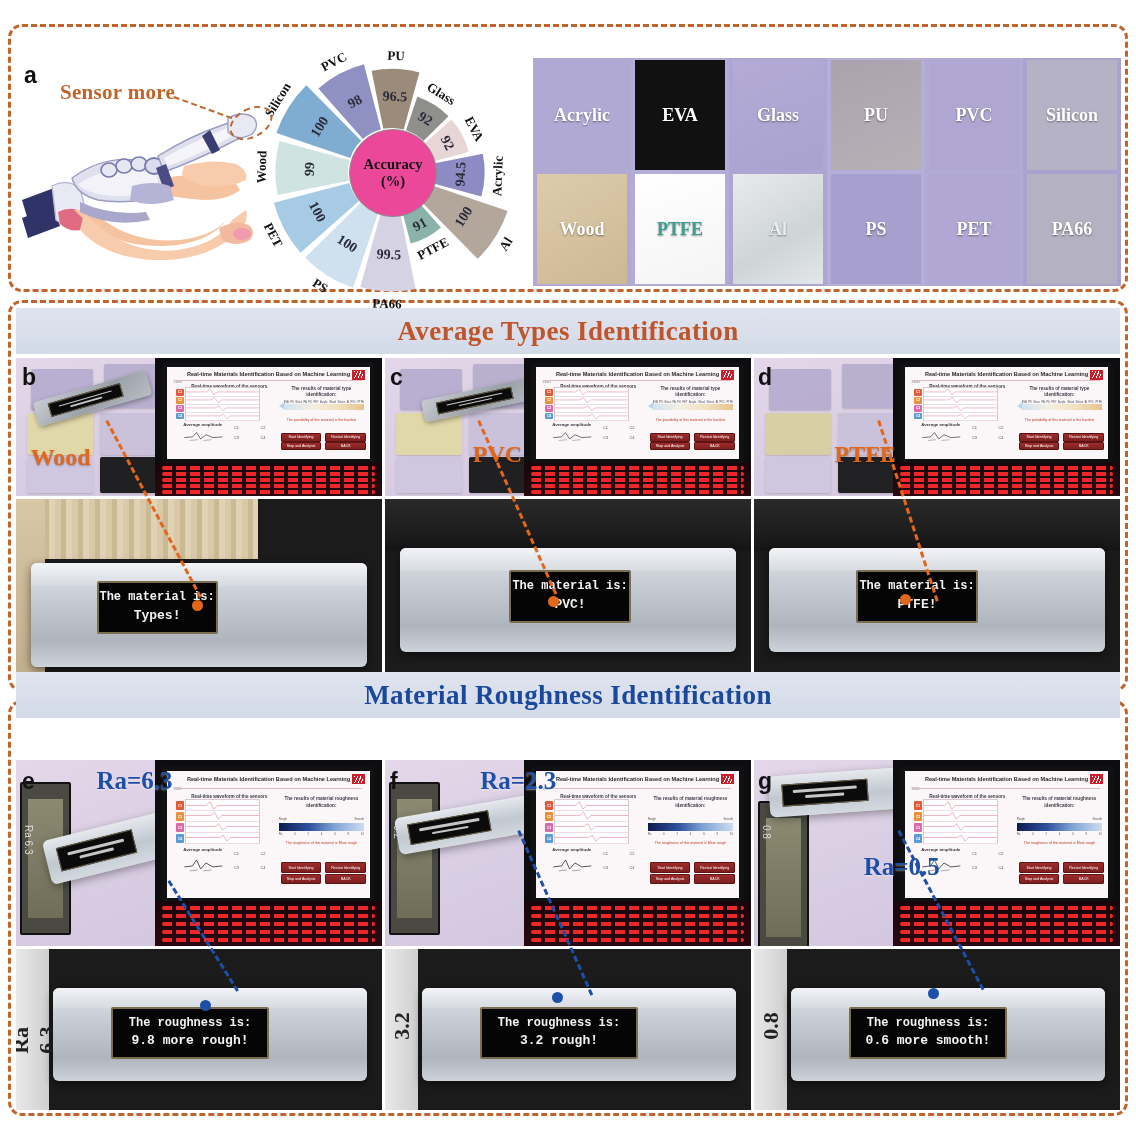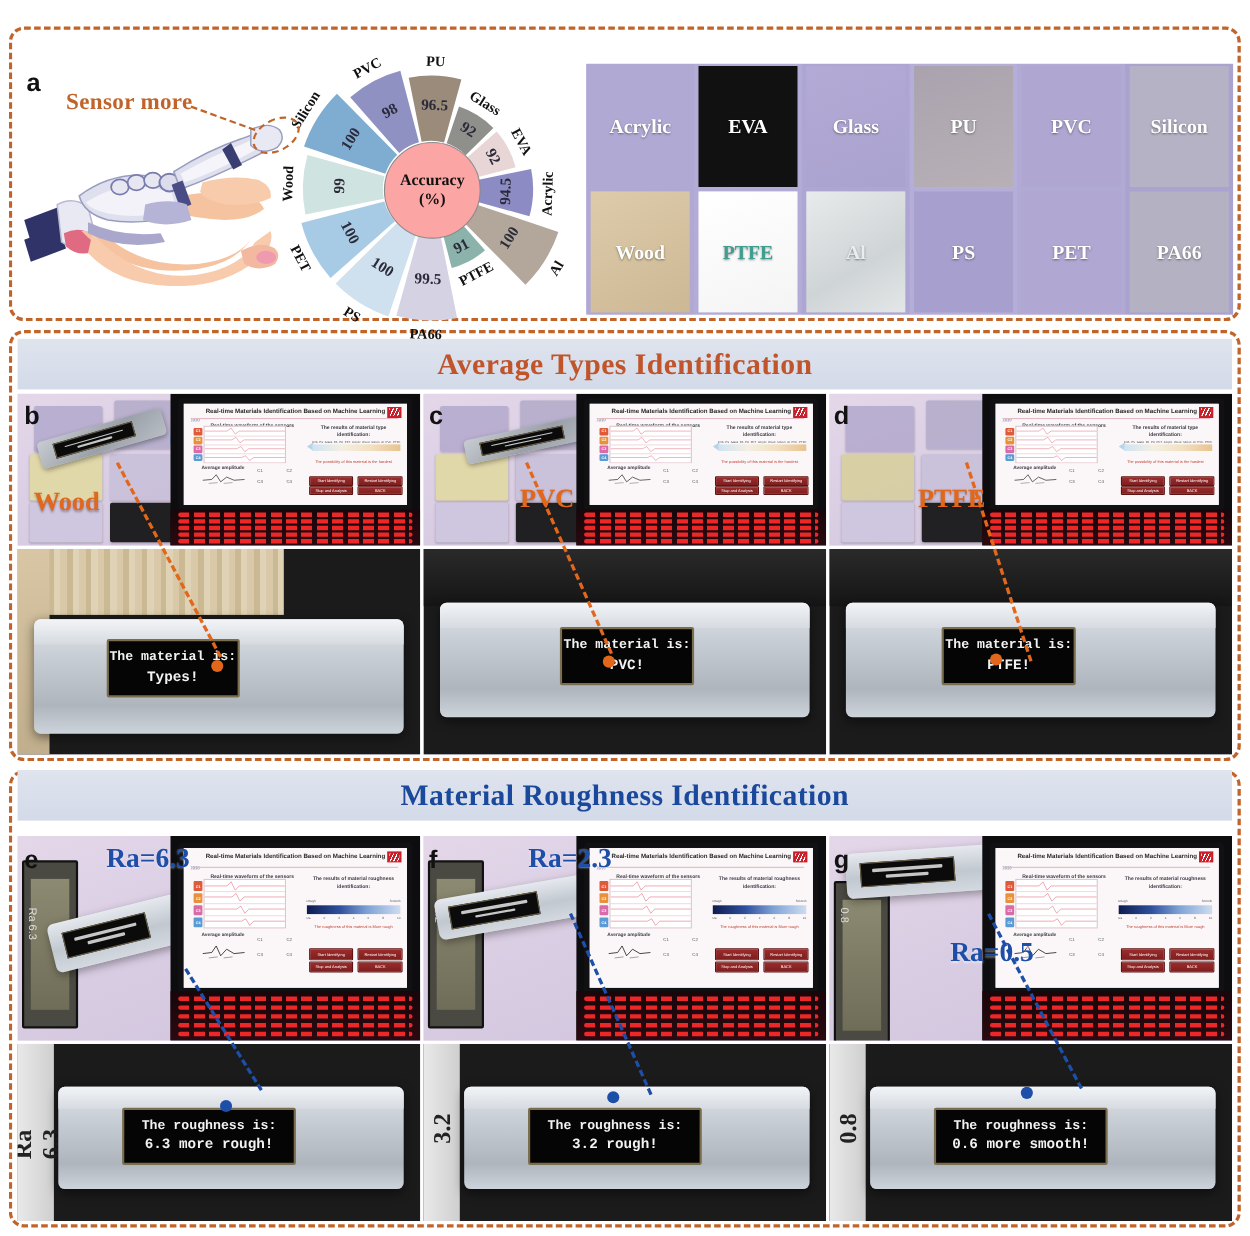--- a/index.html
+++ b/index.html
@@ -12,37 +12,37 @@
 
   .panel-letter{position:absolute;font-family:"Liberation Sans",sans-serif;font-weight:bold;font-size:23px;color:#111;z-index:40;}
 
   
   #robot-hand{position:absolute;left:14px;top:60px;width:250px;height:200px;}
   .sensor-array-label{position:absolute;left:60px;top:80px;font-size:21px;font-weight:bold;color:#c0642a;letter-spacing:.3px;z-index:30;}
   .sensor-callout{position:absolute;left:174px;top:96px;width:62px;height:34px;border-top:2.5px dashed #c0642a;transform:rotate(20deg);transform-origin:left top;z-index:29;}
   .sensor-ellipse{position:absolute;left:228px;top:108px;width:42px;height:26px;border:2.5px dashed #c0642a;border-radius:50%;transform:rotate(-28deg);z-index:29;}
 
   #radial{position:absolute;left:258px;top:52px;width:268px;height:240px;}
-  .hub{position:absolute;left:50%;top:50%;width:86px;height:86px;margin-left:-43px;margin-top:-43px;border-radius:50%;background:#fca5a5;border:1.6px solid #8b8b8b;z-index:12;display:flex;flex-direction:column;align-items:center;justify-content:center;}
+  .hub{position:absolute;left:50%;top:50%;width:86px;height:86px;margin-left:-43px;margin-top:-43px;border-radius:50%;background:#ec4899;border:1.6px solid #8b8b8b;z-index:12;display:flex;flex-direction:column;align-items:center;justify-content:center;}
   .hub span{font-size:14.5px;font-weight:bold;color:#111;line-height:1.15;font-family:"Liberation Serif",serif;}
   .seg-val{position:absolute;font-size:14px;font-weight:bold;color:#2b2b3a;z-index:14;white-space:nowrap;}
   .seg-name{position:absolute;font-size:13px;font-weight:bold;color:#111;z-index:14;white-space:nowrap;}
 
   
   #swatches{position:absolute;left:533px;top:58px;width:588px;height:228px;display:grid;grid-template-columns:repeat(6,1fr);grid-template-rows:1fr 1fr;background:#b0a9d4;overflow:hidden;}
   .swatch{position:relative;display:flex;align-items:center;justify-content:center;}
   .swatch span{font-size:18px;font-weight:bold;color:#fff;text-shadow:0 1px 2px rgba(0,0,0,.45);font-family:"Liberation Serif",serif;}
   .sw-inner{position:absolute;left:4%;top:2%;width:92%;height:96%;}
 
   
   .banner{position:absolute;left:16px;width:1104px;height:46px;background:linear-gradient(180deg,#dfe4ee 0%,#d3dae8 100%);display:flex;align-items:center;justify-content:center;}
   .banner span{font-size:27px;font-weight:bold;font-family:"Liberation Serif",serif;letter-spacing:.4px;}
   #banner-types{top:308px;}
   #banner-types span{color:#c0542a;}
-  #banner-rough{top:700px;}
+  #banner-rough{top:672px;}
   #banner-rough span{color:#19489c;}
 
   
   .photo-grid{position:absolute;display:grid;gap:3px;background:#fff;}
   #grid-types{left:16px;top:358px;width:1104px;height:328px;grid-template-columns:1fr 1fr 1fr;grid-template-rows:138px 187px;}
   #grid-rough{left:16px;top:760px;width:1104px;height:350px;grid-template-columns:1fr 1fr 1fr;grid-template-rows:186px 161px;}
   .cell{position:relative;overflow:hidden;background:#ded4e6;}
 
   
   .bench{position:absolute;inset:0;background:linear-gradient(160deg,#e4d7e9 0%,#d9cde3 45%,#cfc2dc 100%);}
@@ -866,21 +866,21 @@
     <div class="cell">
       <div class="closeup">
         <div class="ruler">
           <b>Ra 6.3</b>
         </div>
         <div class="probe" style="left: 10%; width: 86%; top: 24%; height: 58%;">
           <div class="probe-bevel"></div>
         </div>
         <div class="oled" style="left: 26%; top: 36%; width: 42%; height: 30%;">
           <span class="l1">The roughness is:</span>
-          <span class="l2">6.3  more rough!</span>
+          <span class="l2">9.8  more rough!</span>
         </div>
       </div>
     </div>
     <div class="cell">
       <div class="closeup">
         <div class="ruler">
           <b>3.2</b>
         </div>
         <div class="probe" style="left: 10%; width: 86%; top: 24%; height: 58%;">
           <div class="probe-bevel"></div>

